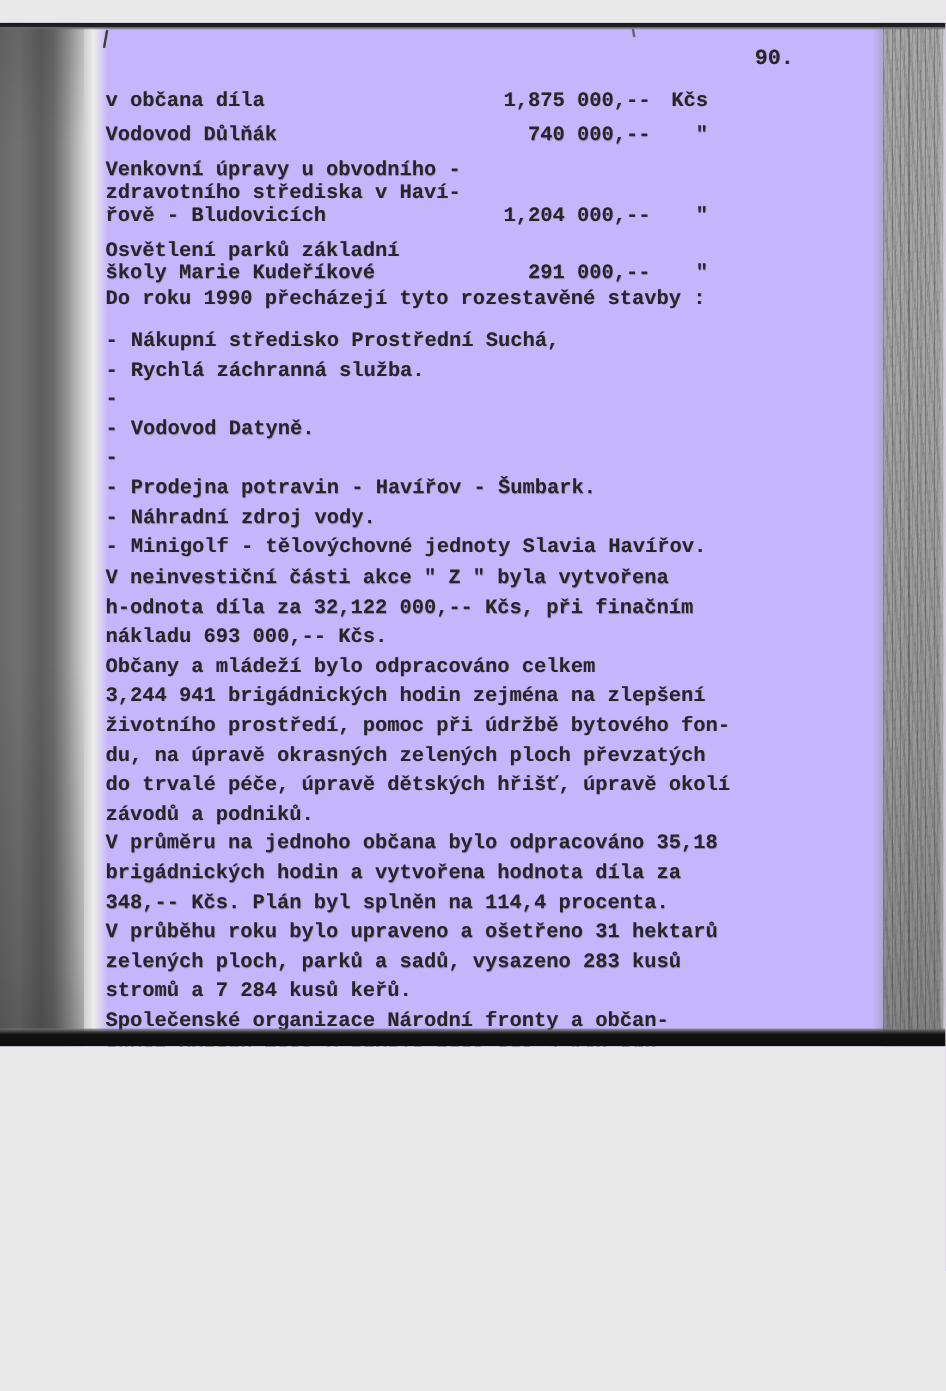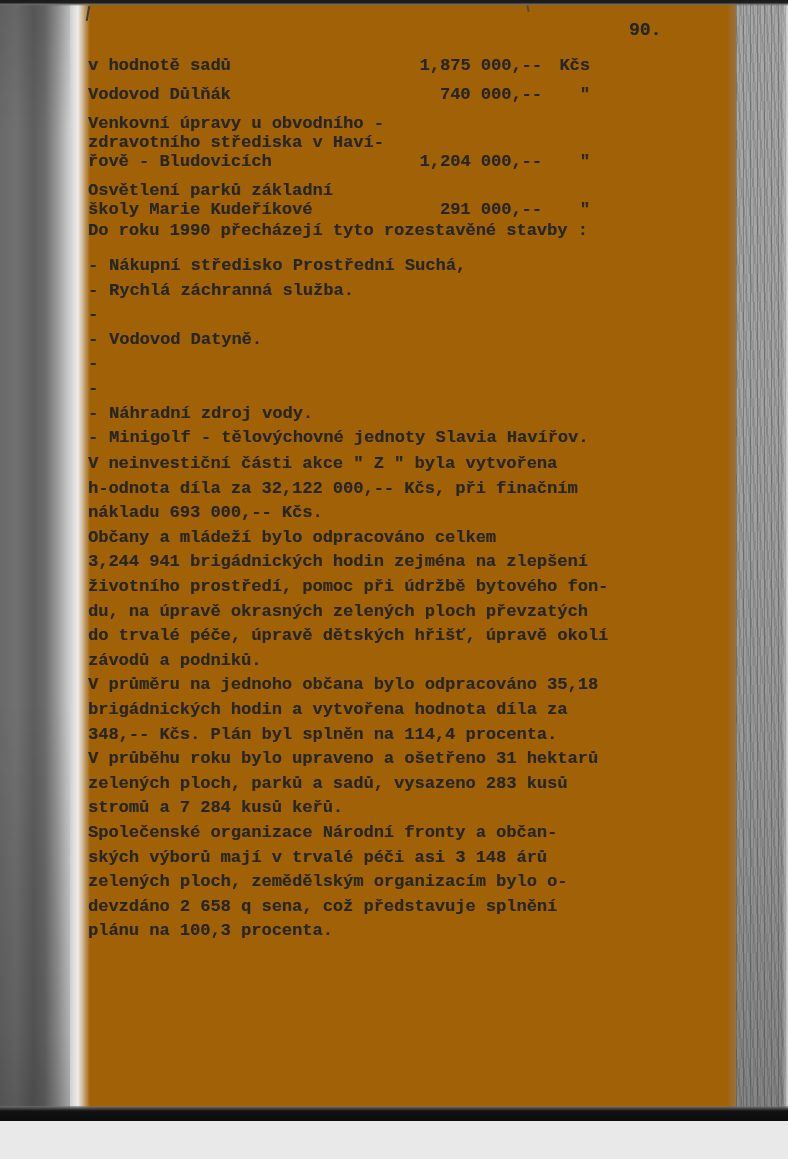--- a/index.html
+++ b/index.html
@@ -1,24 +1,25 @@
 <!DOCTYPE html>
 <html><head>
 <meta charset="utf-8">
 <style>
   * { margin:0; padding:0; box-sizing:border-box; }
   html,body { background:#e9e9e9; }
   body { font-family:"Liberation Mono","DejaVu Sans Mono",monospace; }
 
   .scan {
     position:relative;
-    width:788px; height:1121px;
-    background:#a16207;
+    width:788px; height:853px;
+    background:#c4b5fd;
     overflow:hidden;
     color:#242424;
+    margin-top:19px;
   }
 
   
   .top-edge {
     position:absolute; top:0; left:0; width:100%; height:6px;
     background:linear-gradient(180deg,#1a1a1a 0,#1f1f1f 3px,#6a6a6a 4px,rgba(0,0,0,0) 6px);
     z-index:5;
   }
   .bottom-edge {
     position:absolute; bottom:0; left:0; width:100%; height:15px;
@@ -97,21 +98,21 @@
   <div class="right-band"></div>
   <div class="top-edge"></div>
   <div class="bottom-edge"></div>
   <div class="ink-mark mark-1"></div>
   <div class="ink-mark mark-2"></div>
 
   <div class="tw page-number">90.</div>
 
   <div class="value-table">
     <div class="vrow">
-      <div class="tw vdesc">v hodnotě sadů</div>
+      <div class="tw vdesc">v občana díla</div>
       <div class="tw vamount">1,875 000,--</div>
       <div class="tw vcur">Kčs</div>
     </div>
     <div class="vrow">
       <div class="tw vdesc">Vodovod Důlňák</div>
       <div class="tw vamount">740 000,--</div>
       <div class="tw vcur">"</div>
     </div>
     <div class="vrow">
       <div class="tw vdesc">Venkovní úpravy u obvodního -
@@ -144,20 +145,21 @@
       </li>
     <li>
         <span class="tw bullet">-</span>
         <span class="tw">Vodovod Datyně.</span>
       </li>
     <li>
         <span class="tw bullet">-</span>
       </li>
     <li>
         <span class="tw bullet">-</span>
+        <span class="tw">Prodejna potravin - Havířov - Šumbark.</span>
       </li>
     <li>
         <span class="tw bullet">-</span>
         <span class="tw">Náhradní zdroj vody.</span>
       </li>
     <li>
         <span class="tw bullet">-</span>
         <span class="tw">Minigolf - tělovýchovné jednoty Slavia Havířov.</span>
       </li>
   </ul>

